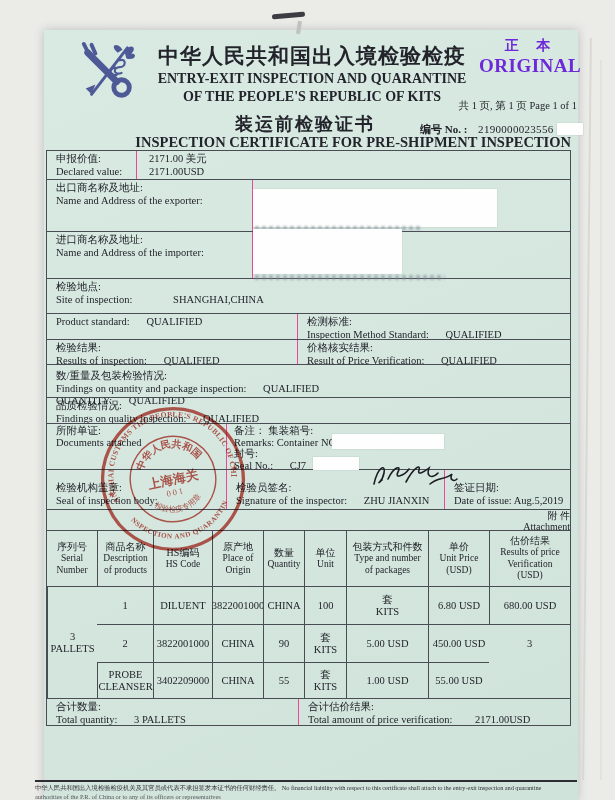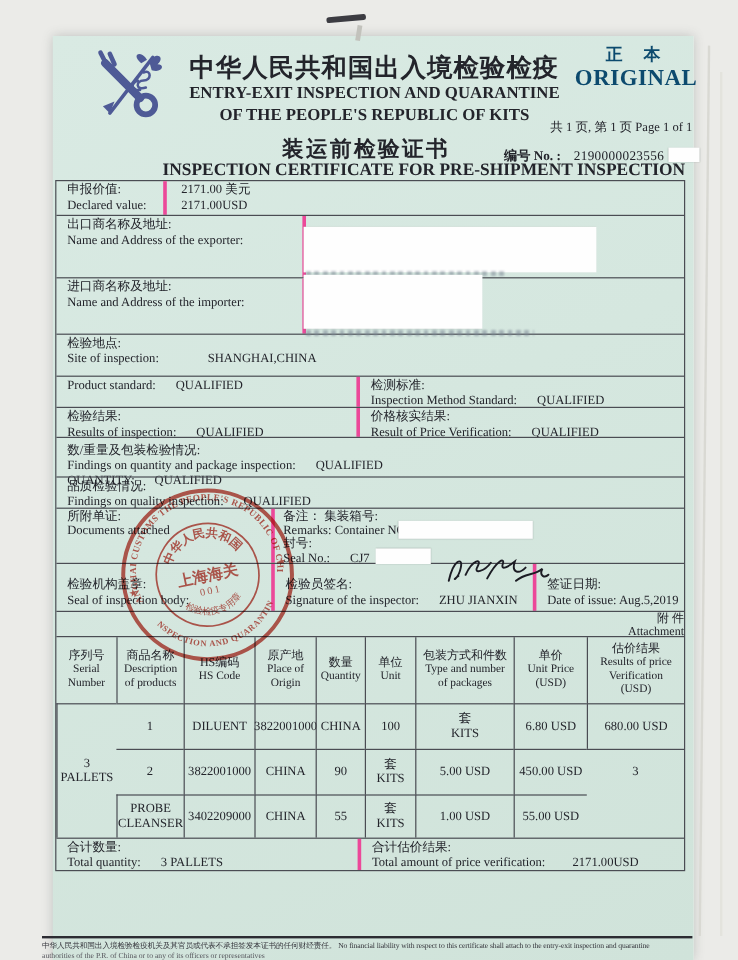--- a/index.html
+++ b/index.html
@@ -19,36 +19,36 @@
   .staple{left:272px;top:13px;width:33px;height:5px;background:#3c3c42;transform:rotate(-5deg);border-radius:2px}
   .staple2{left:297px;top:21px;width:4px;height:13px;background:#c2c2bc;transform:rotate(9deg)}
   .curl1{left:586px;top:38px;width:2px;height:742px;background:#d9d9d3;transform:rotate(.6deg)}
   .curl2{left:600px;top:60px;width:2px;height:720px;background:#e3e3dd}
 
   
   .emblem{left:77px;top:41px;width:62px;height:62px}
   .htitles{left:128px;top:45px;width:368px;text-align:center;line-height:1.1}
   .t-cn{font-size:21px;font-weight:bold;letter-spacing:1px;white-space:nowrap}
   .t-en{font-size:14px;font-weight:bold;margin-top:3px;white-space:nowrap}
-  .orig{left:479px;top:37px;width:97px;text-align:center;color:#0c4a6e}
+  .orig{left:479px;top:37px;width:97px;text-align:center;color:#6d28d9}
   .o-cn{font-size:14px;font-weight:bold;letter-spacing:7px;padding-left:7px}
   .o-en{font-size:19px;font-weight:bold;letter-spacing:.5px}
   .pageinfo{left:455px;top:99px;width:122px;font-size:10.5px;text-align:right;white-space:nowrap}
   .cert-cn{left:205px;top:112px;width:200px;text-align:center;font-size:18px;font-weight:bold;letter-spacing:2px}
   .no-line{left:420px;top:122px;font-size:11px;white-space:nowrap}
   .no-line .nl{font-weight:bold}
   .no-val{margin-left:8px;letter-spacing:.3px}
   .cert-en{left:46px;top:134px;width:525px;text-align:right;font-size:14.5px;font-weight:bold;white-space:nowrap}
 
   
   .mtable{left:46px;top:150px;width:525px;border:1px solid #4a4c53;font-size:10.5px;line-height:13px;box-sizing:border-box}
   .row{display:flex;position:relative;box-sizing:border-box}
   .row + .row, .items, .rowlast{border-top:1px solid #4a4c53}
   .col{padding:1px 2px 0 9px;box-sizing:border-box}
-  .col + .col{border-left:3px solid #ec4899}
+  .col + .col{border-left:1px solid #ec4899}
   .grow{flex:1}
   .val{margin-left:22px}
   .val2{margin-left:14px}
   #r-declared{height:28px}
   #r-exporter{height:52px}
   #r-importer{height:47px}
   #r-site{height:35px}
   #r-standards{height:26px}
   #r-results{height:25px}
   #r-qty{height:33px;line-height:11px;padding-top:1px}

